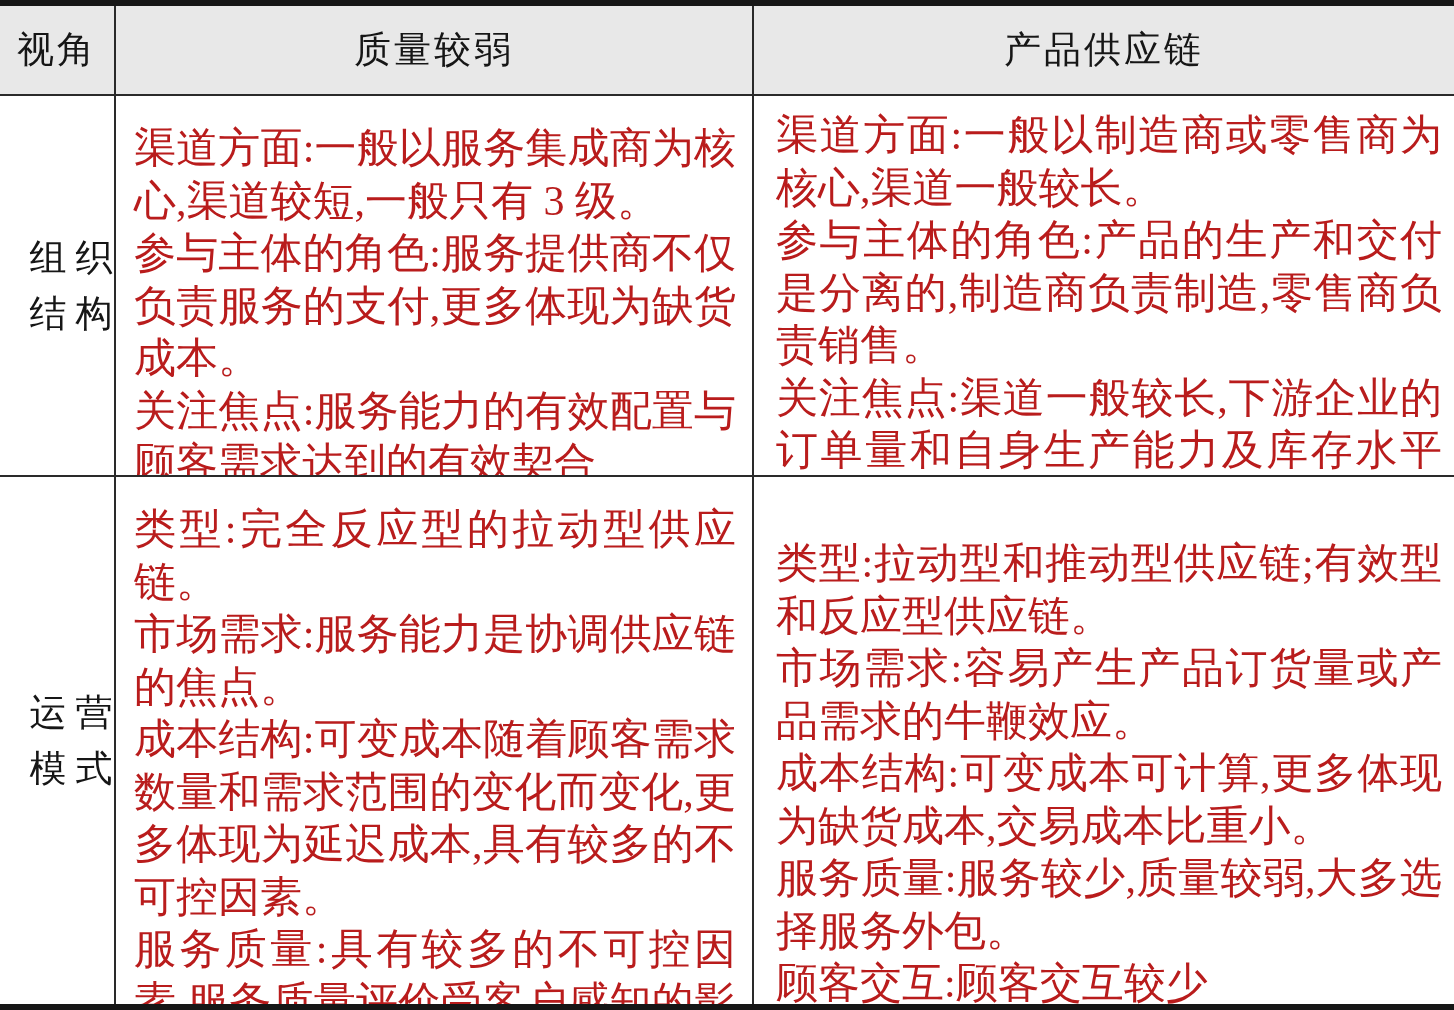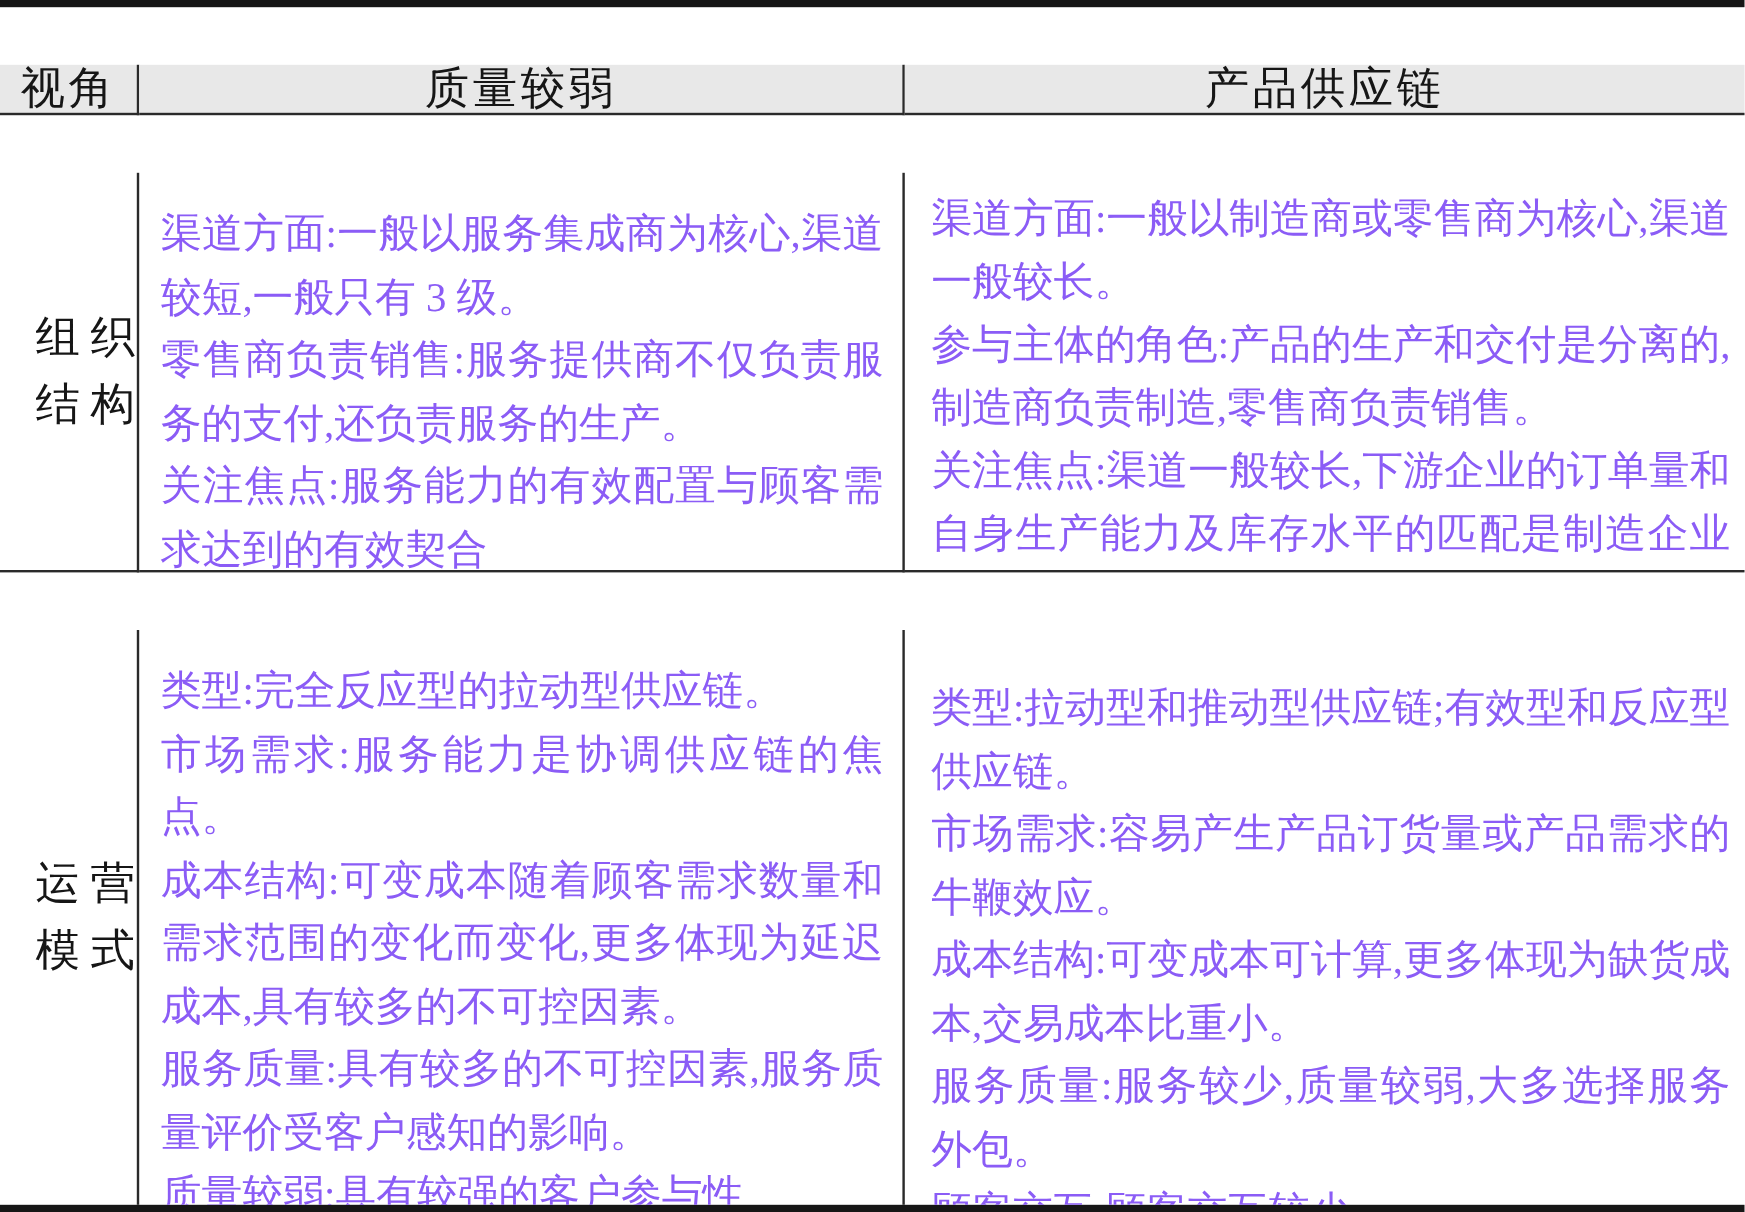--- a/index.html
+++ b/index.html
@@ -21,21 +21,20 @@
     height: 1010px;
     border-top: 6px solid #161616;
     border-bottom: 6px solid #161616;
     display: grid;
     grid-template-columns: 116px 638px 1fr;
     grid-template-rows: 90px 381px auto;
   }
   .cell {
     box-sizing: border-box;
     overflow: hidden;
-    margin-top: 48px;
   }
   .v-sep { border-right: 2px solid #2a2a2a; }
   .h-sep { border-bottom: 2px solid #2a2a2a; }
   .header-cell {
     background: #e8e8e8;
     display: flex;
     align-items: center;
     justify-content: center;
     font-size: 37px;
     letter-spacing: 3px;
@@ -50,31 +49,31 @@
     line-height: 56px;
     color: #161616;
     padding-left: 28px;
   }
   .label-line {
     letter-spacing: 9px;
     padding-left: 9px; 
     white-space: nowrap;
   }
   .body-cell {
-    font-size: 34px;
+    font-size: 42px;
     line-height: 52.5px;
-    color: #8b5cf6;
+    color: #b91c1c;
     text-align: justify;
     text-justify: inter-character;
   }
   .body-cell p { margin: 0; }
   .cell-org-service   { padding: 26px 16px 8px 18px; }
   .cell-org-product   { padding: 13px 12px 8px 22px; }
   .cell-ops-service   { padding: 26px 16px 22px 18px; }
-  .cell-ops-product   { padding: 40px 12px 8px 22px; }
+  .cell-ops-product   { padding: 60px 12px 8px 22px; }
 </style>
 </head>
 <body>
 
 <div class="page">
   <div class="cmp-table">
 
     <div class="cell header-cell v-sep h-sep">
       <span>视角</span>
     </div>
@@ -84,21 +83,21 @@
     <div class="cell header-cell h-sep">
       <span>产品供应链</span>
     </div>
 
     <div class="cell label-cell v-sep h-sep">
       <span class="label-line">组织</span>
       <span class="label-line">结构</span>
     </div>
     <div class="cell body-cell cell-org-service v-sep h-sep">
       <p>渠道方面:一般以服务集成商为核心,渠道较短,一般只有 3 级。</p>
-      <p>零售商负责销售:服务提供商不仅负责服务的支付,还负责服务的生产。</p>
+      <p>参与主体的角色:服务提供商不仅负责服务的支付,更多体现为缺货成本。</p>
       <p>关注焦点:服务能力的有效配置与顾客需求达到的有效契合</p>
     </div>
     <div class="cell body-cell cell-org-product h-sep">
       <p>渠道方面:一般以制造商或零售商为核心,渠道一般较长。</p>
       <p>参与主体的角色:产品的生产和交付是分离的,制造商负责制造,零售商负责销售。</p>
       <p>关注焦点:渠道一般较长,下游企业的订单量和自身生产能力及库存水平的匹配是制造企业关心的焦点</p>
     </div>
 
     <div class="cell label-cell v-sep">
       <span class="label-line">运营</span>

